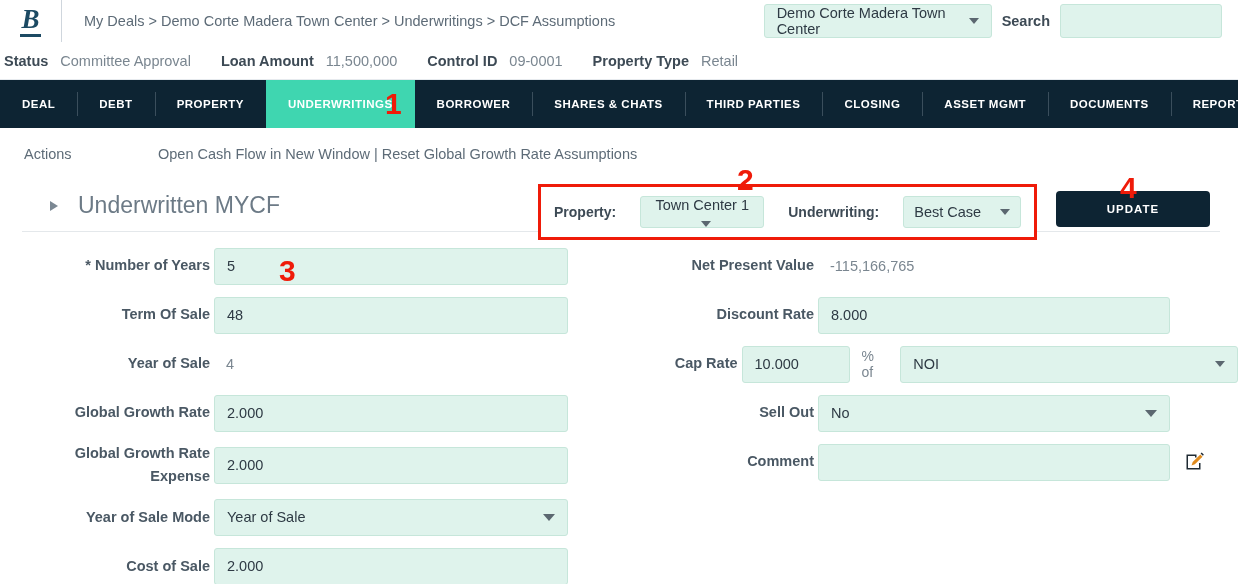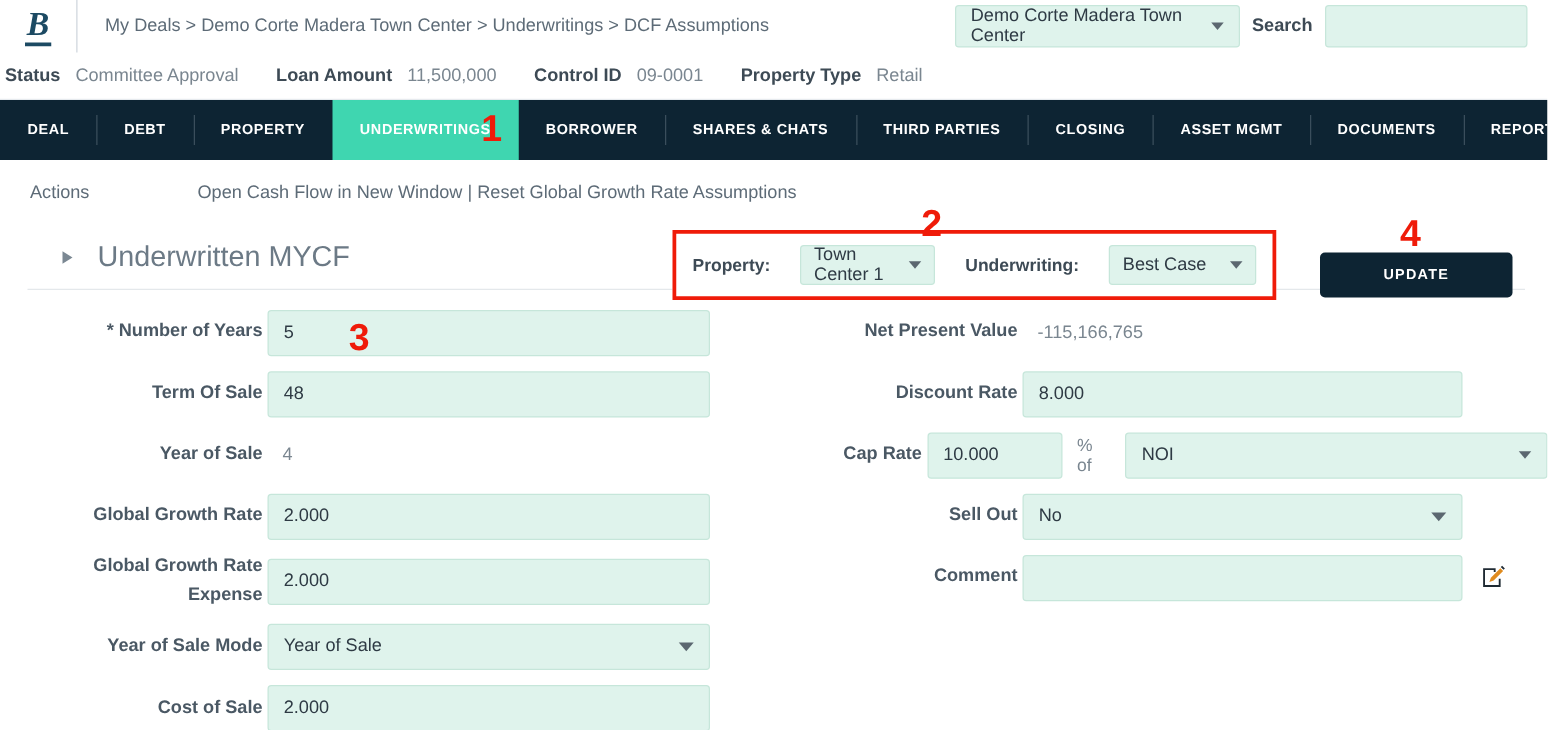--- a/index.html
+++ b/index.html
@@ -191,41 +191,41 @@
     border-radius: 3px;
     height: 32px;
     display: flex;
     align-items: center;
     justify-content: space-between;
     padding: 0 10px;
     font-size: 14.5px;
     color: #2e3a44;
     cursor: pointer;
   }
-  .mini-select.prop { width: 108px; }
+  .mini-select.prop { width: 124px; flex-direction: column; }
   .mini-select.uw { width: 118px; }
 
   .caret-down {
     width: 0; height: 0;
     border-top: 7px solid #5b6770;
     border-left: 6px solid transparent;
     border-right: 6px solid transparent;
     margin-left: 8px;
     flex: none;
   }
   .caret-down.sm {
     border-top-width: 6px;
     border-left-width: 5px;
     border-right-width: 5px;
   }
 
   .update-btn {
     position: absolute;
     right: 10px;
-    top: 22px;
+    top: 11px;
     width: 154px;
     height: 36px;
     background: #0d2433;
     color: #fff;
     border: none;
     border-radius: 4px;
     font-size: 11.5px;
     font-weight: bold;
     letter-spacing: 1px;
     font-family: "Liberation Sans", sans-serif;

